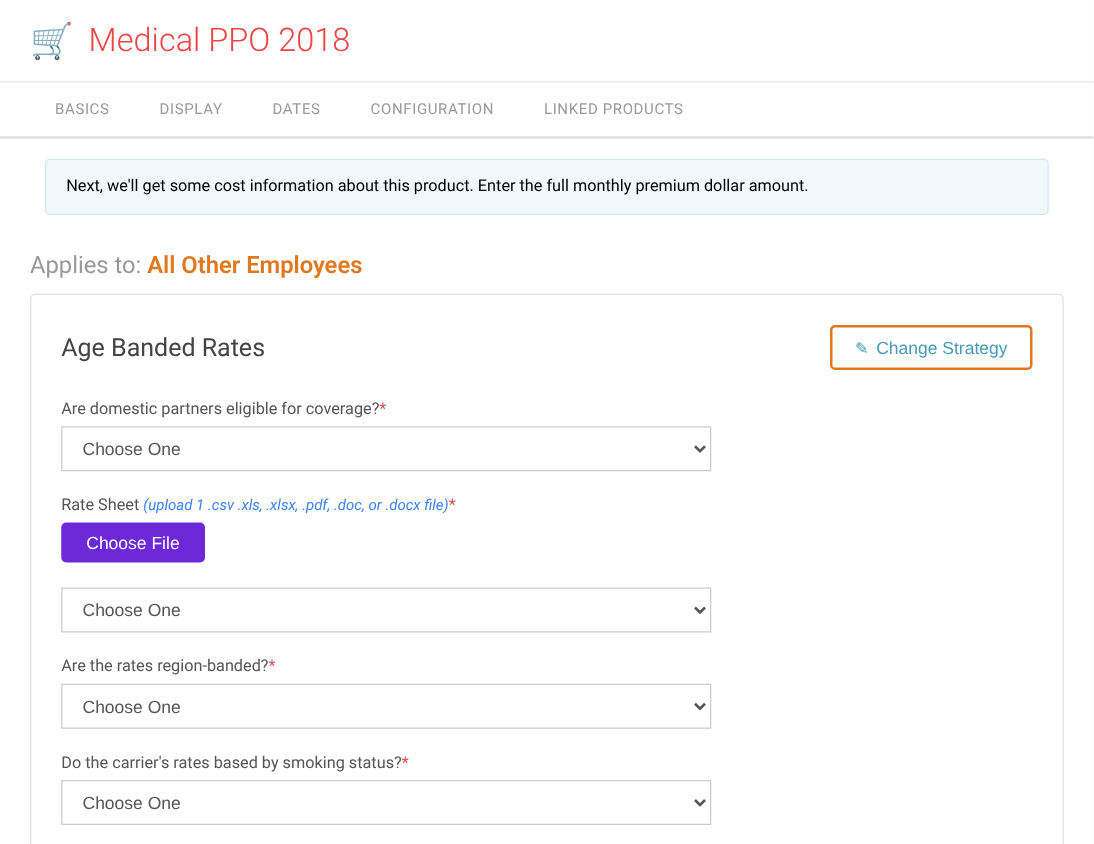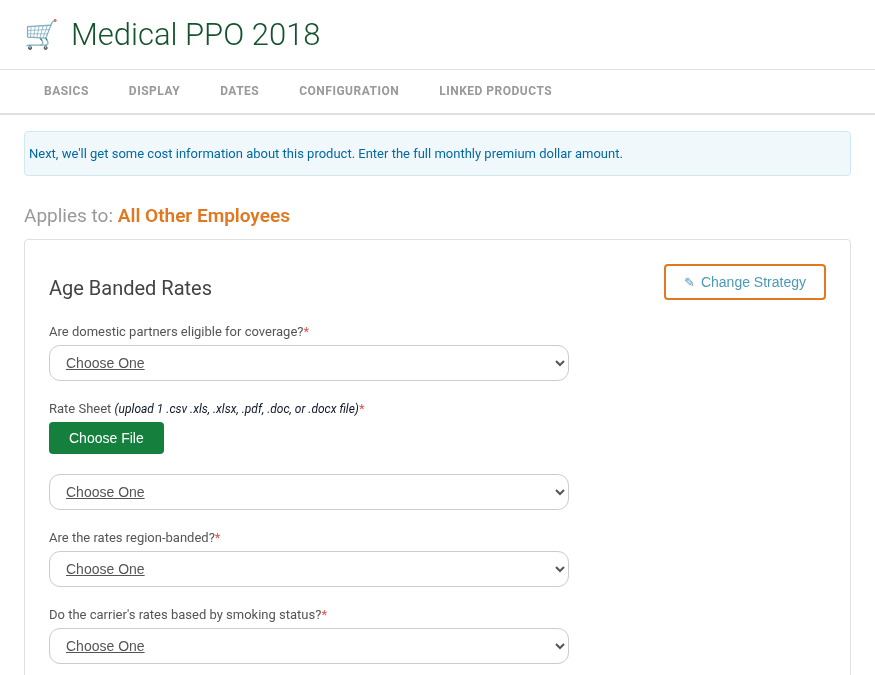--- a/index.html
+++ b/index.html
@@ -25,37 +25,37 @@
       padding: 16px 24px;
       background: #fff;
       border-bottom: 1px solid #e0e0e0;
     }
     .cart-icon {
       color: #4a9ab5;
       font-size: 28px;
       margin-right: 12px;
     }
     .page-title {
-      font-size: 31px;
+      font-size: 26px;
       font-weight: 300;
-      color: #14532d;
+      color: #ef4444;
     }
 
     
     .nav-tabs {
       display: flex;
       align-items: stretch;
       background: #fff;
       border-bottom: 2px solid #e0e0e0;
       padding: 0 24px;
     }
     .nav-tab {
       padding: 14px 20px;
       font-size: 12px;
-      font-weight: 700;
+      font-weight: 400;
       color: #999;
       letter-spacing: 0.5px;
       cursor: pointer;
       border-bottom: 3px solid transparent;
       margin-bottom: -2px;
       text-transform: uppercase;
       white-space: nowrap;
     }
     .nav-tab.active {
       color: #4a9ab5;
@@ -65,23 +65,23 @@
     
     .content-area {
       padding: 0 24px 24px;
     }
 
     
     .info-banner {
       background: #f0f8fb;
       border: 1px solid #d0e8f0;
       border-radius: 4px;
-      padding: 14px 4px;
-      margin: 16px 0;
-      color: #0369a1;
+      padding: 14px 16px;
+      margin: 16px 12px;
+      color: #000000;
       font-size: 13px;
     }
 
     
     .applies-to {
       padding: 12px 0;
       font-size: 19px;
       color: #999;
     }
     .applies-to-link {
@@ -92,21 +92,21 @@
     
     .main-card {
       background: #fff;
       border: 1px solid #e0e0e0;
       border-radius: 4px;
       padding: 24px;
     }
 
     .card-header {
       display: flex;
-      align-items: flex-end;
+      align-items: center;
       justify-content: space-between;
       margin-bottom: 24px;
     }
 
     .card-title {
       font-size: 20px;
       font-weight: 400;
       color: #444;
     }
 
@@ -134,42 +134,41 @@
 
     .form-label {
       display: block;
       font-size: 13px;
       color: #555;
       margin-bottom: 6px;
     }
     .required { color: #e05050; }
 
     .form-label .upload-hint {
-      color: #0f172a;
+      color: #3b82f6;
       font-size: 12px;
       font-style: italic;
     }
 
     .form-select {
       width: 100%;
       max-width: 520px;
       padding: 8px 12px;
       border: 1px solid #ccc;
-      border-radius: 11px;
+      border-radius: 0;
       font-size: 14px;
       color: #555;
       background: #fff;
       appearance: auto;
       cursor: pointer;
-      text-decoration: underline;
     }
 
     .choose-file-btn {
       padding: 8px 20px;
-      background: #15803d;
+      background: #6d28d9;
       color: #fff;
       border: none;
       border-radius: 4px;
       font-size: 14px;
       cursor: pointer;
     }
   </style>
 </head>
 <body>
 

